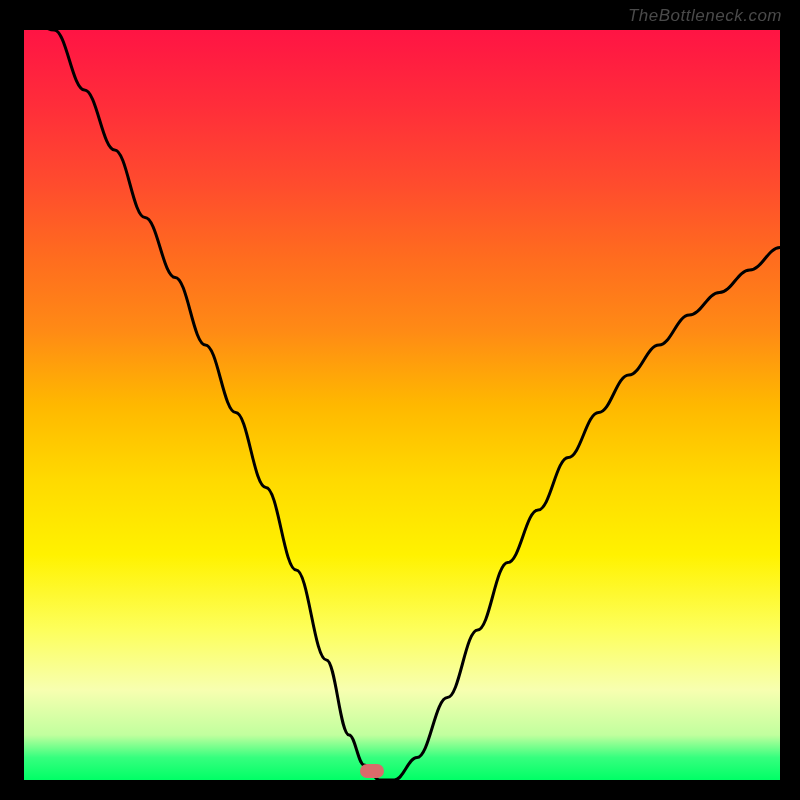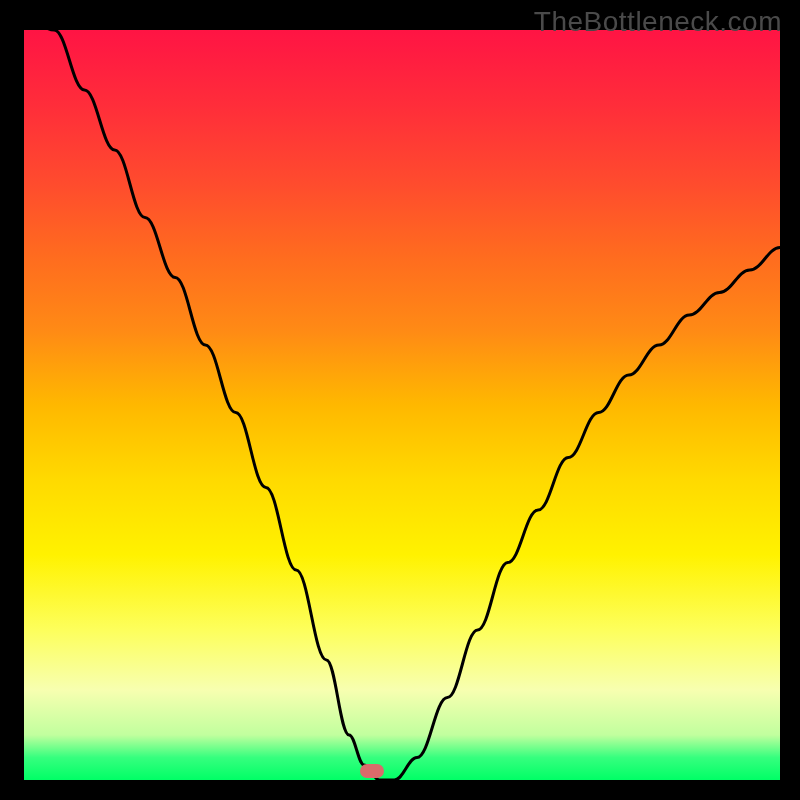--- a/index.html
+++ b/index.html
@@ -9,24 +9,25 @@
     background: #000000;
     position: relative;
     overflow: hidden;
     font-family: Arial, Helvetica, sans-serif;
   }
   .watermark {
     position: absolute;
     top: 6px;
     right: 18px;
     color: #4a4a4a;
-    font-size: 28px;
+    font-size: 17px;
     font-weight: 500;
     letter-spacing: 0.5px;
     z-index: 10;
+    font-style: italic;
   }
   .plot-area {
     position: absolute;
     left: 24px;
     top: 30px;
     width: 756px;
     height: 750px;
     background: linear-gradient(to bottom,
       #ff1444 0%,
       #ff2d3a 10%,

